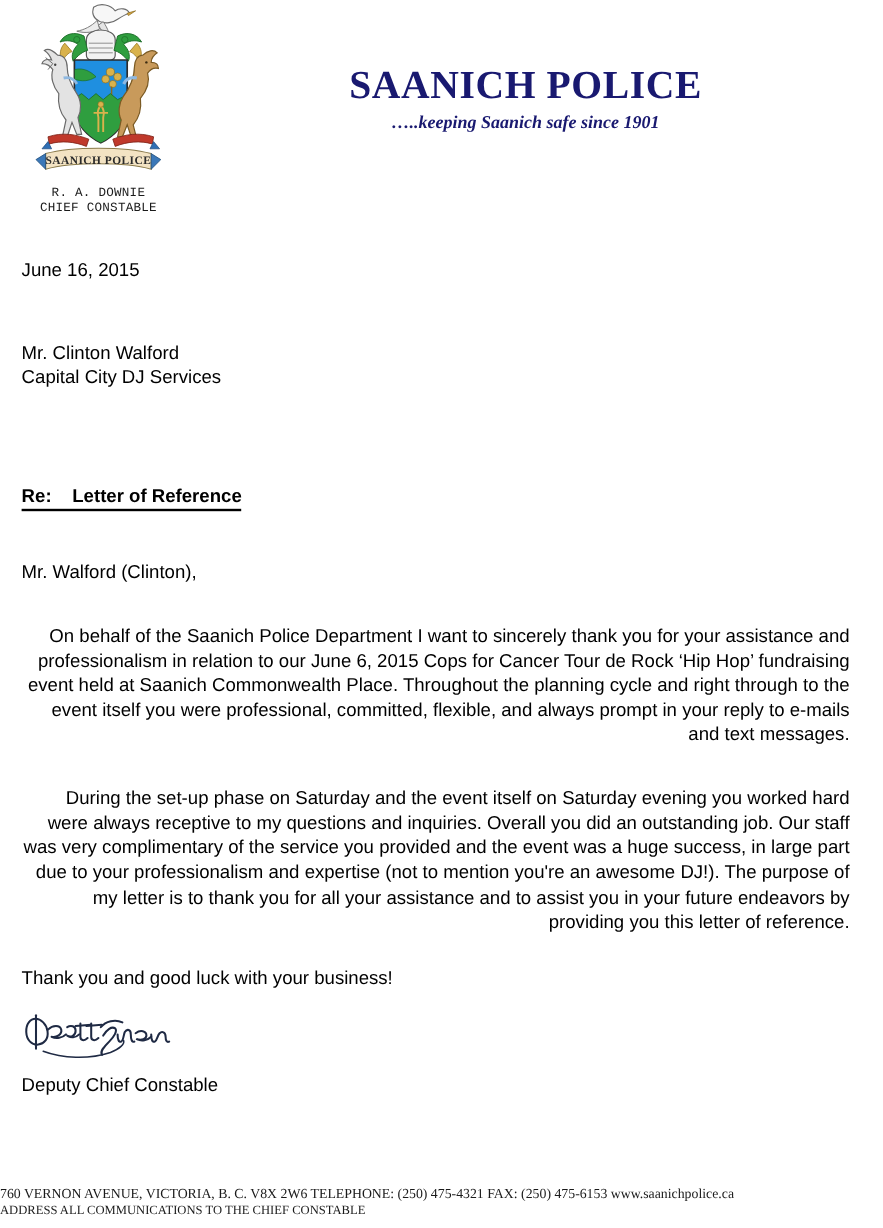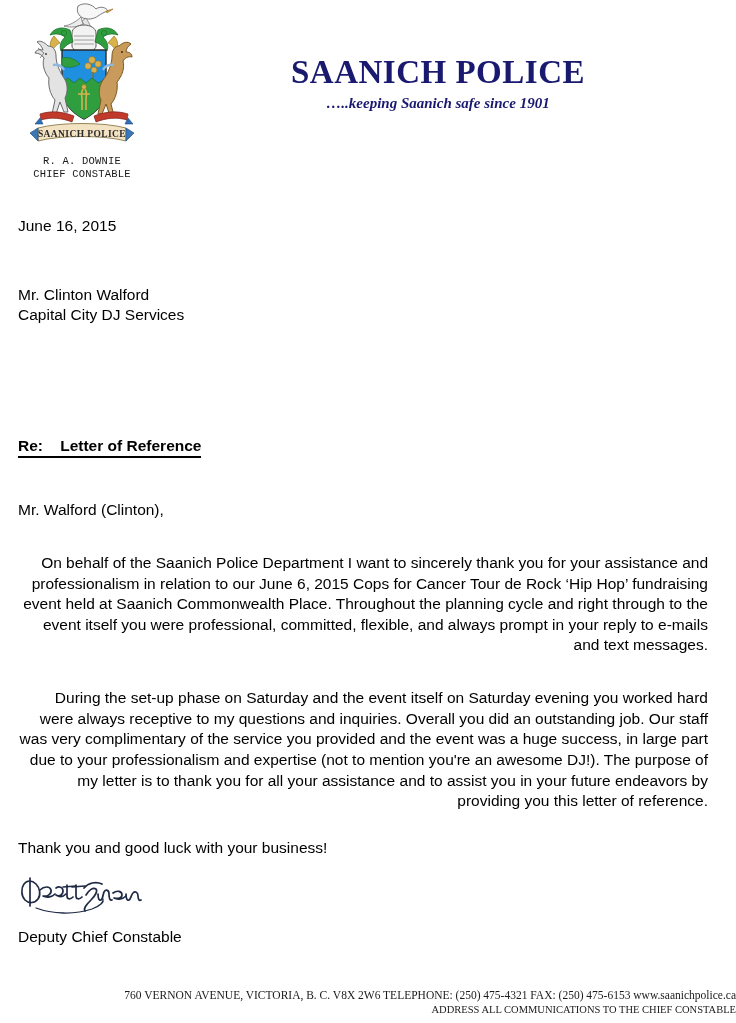--- a/index.html
+++ b/index.html
@@ -79,21 +79,21 @@
     width: 690px;
     font-size: 15.5px;
     line-height: 1.33;
     color: #000000;
   }
   .date-line { margin: 0 0 48px 0; }
   .recipient { margin: 0 0 0 0; }
   .recipient div { margin: 0; }
 
   .subject-line {
-    margin: 110px 0 0 0;
+    margin: 78px 0 0 0;
     font-weight: bold;
     font-size: 15.5px;
   }
   .subject-line .subject-inner {
     border-bottom: 2px solid #000;
     display: inline-block;
     padding-bottom: 0px;
     white-space: pre;
   }
 
@@ -114,21 +114,21 @@
   .signature-img svg { display: block; }
 
   .signoff { margin: 9px 0 0 0; }
   .signoff div { margin: 0; }
 
   
   .footer {
     position: absolute;
     left: 0; right: 0;
     bottom: 6px;
-    text-align: right;
+    text-align: left;
     font-family: "Liberation Serif", serif;
     font-size: 11.5px;
     line-height: 1.32;
     color: #1a1a1a;
   }
   .footer .f-line2 { font-size: 10.5px; }
 </style>
 </head>
 <body>
 

